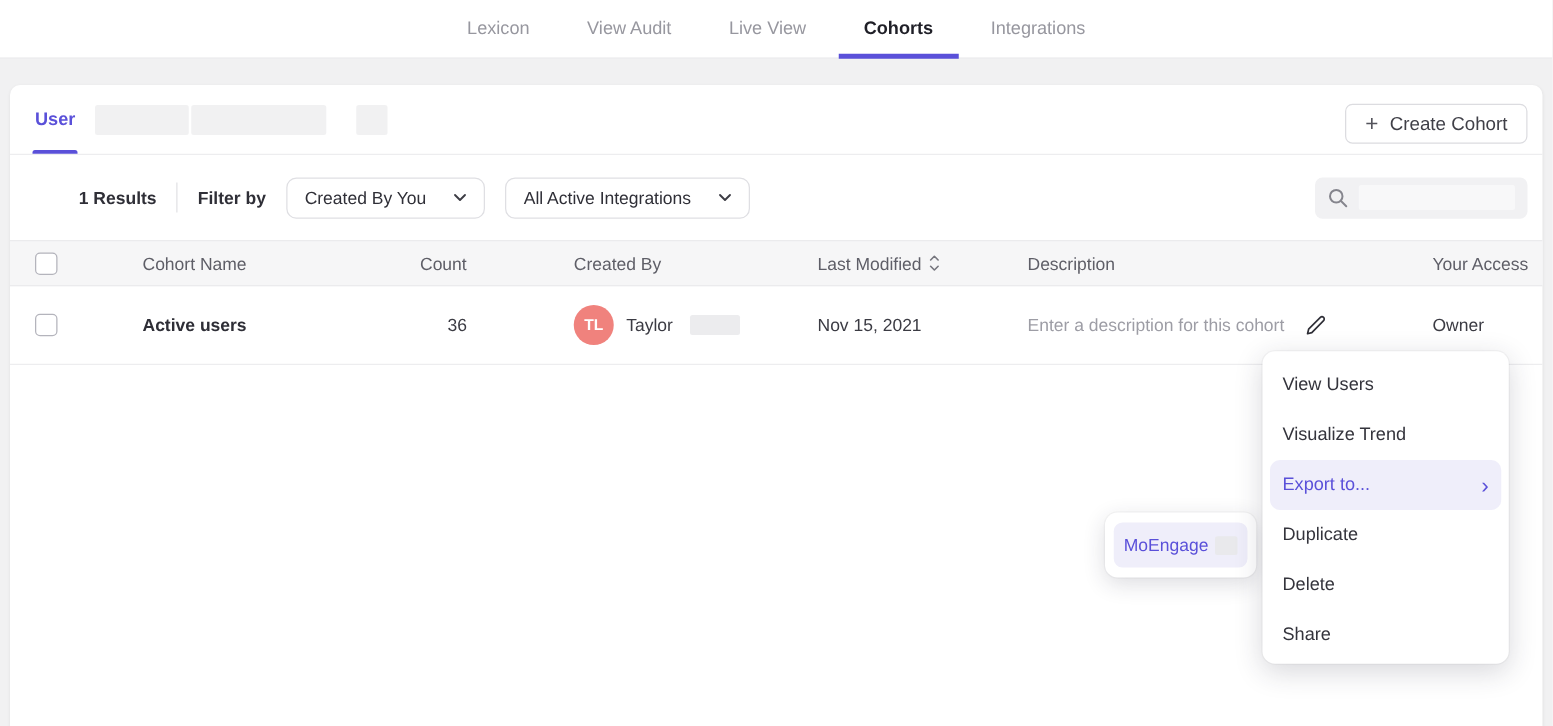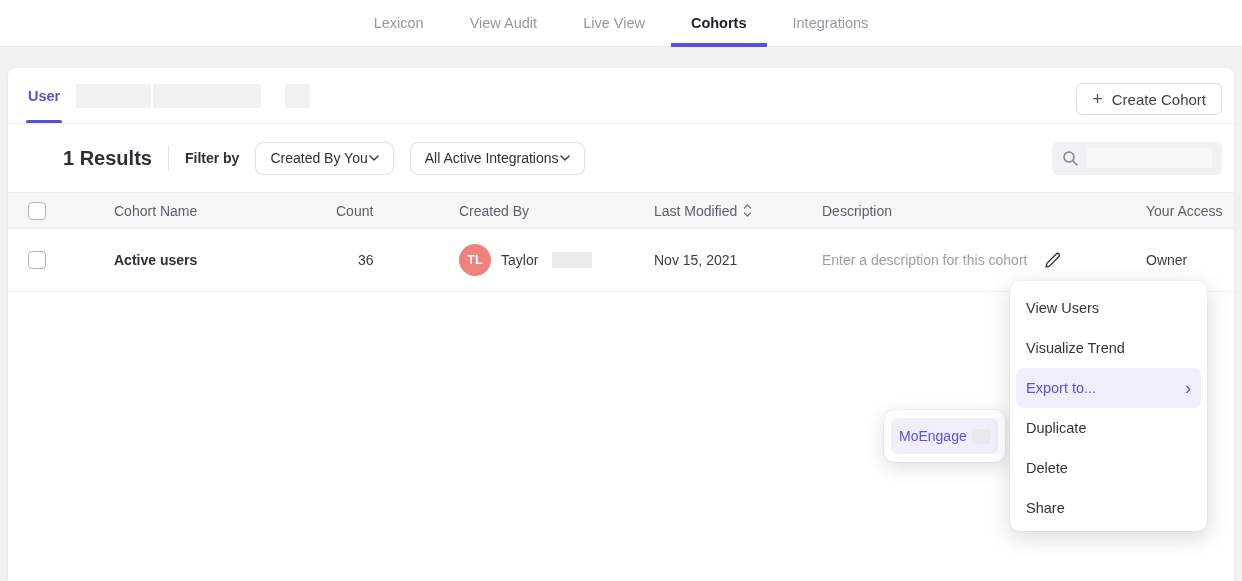--- a/index.html
+++ b/index.html
@@ -51,25 +51,25 @@
     display:flex; align-items:center; gap:9px; padding:0 15px;
     background:#fff; border:1px solid #dcdce0; border-radius:6px;
     font-size:15px; color:#3f3f47; cursor:pointer;
   }
   .create-btn .plus { font-size:18px; font-weight:400; color:#54545c; line-height:1; }
   
   .toolbar {
     height:68px; display:flex; align-items:center;
     padding:0 12px 0 55px;
   }
-  .results { font-size:20px; font-weight:700; color:#2f2f37; }
+  .results { font-size:14px; font-weight:700; color:#2f2f37; }
   .tb-divider { width:1px; height:24px; background:#e2e2e5; margin:0 16px; }
   .filter-by { font-size:14px; font-weight:700; color:#2f2f37; margin-right:16px; }
   .dropdown {
-    height:33px; display:flex; align-items:center; gap:1px; padding:0 14px;
+    height:33px; display:flex; align-items:center; gap:22px; padding:0 14px;
     border:1px solid #dfdfe3; border-radius:8px; background:#fff;
     font-size:14px; font-weight:500; color:#2f2f37; margin-right:16px; cursor:pointer;
   }
   .search-box {
     margin-left:auto; width:170px; height:33px; background:#f1f1f3;
     border-radius:6px; display:flex; align-items:center; padding:0 10px; cursor:text;
   }
   .search-redacted { flex:1; height:20px; background:#f8f8f9; border-radius:2px; margin-left:8px; }
   
   .grid-cols {

